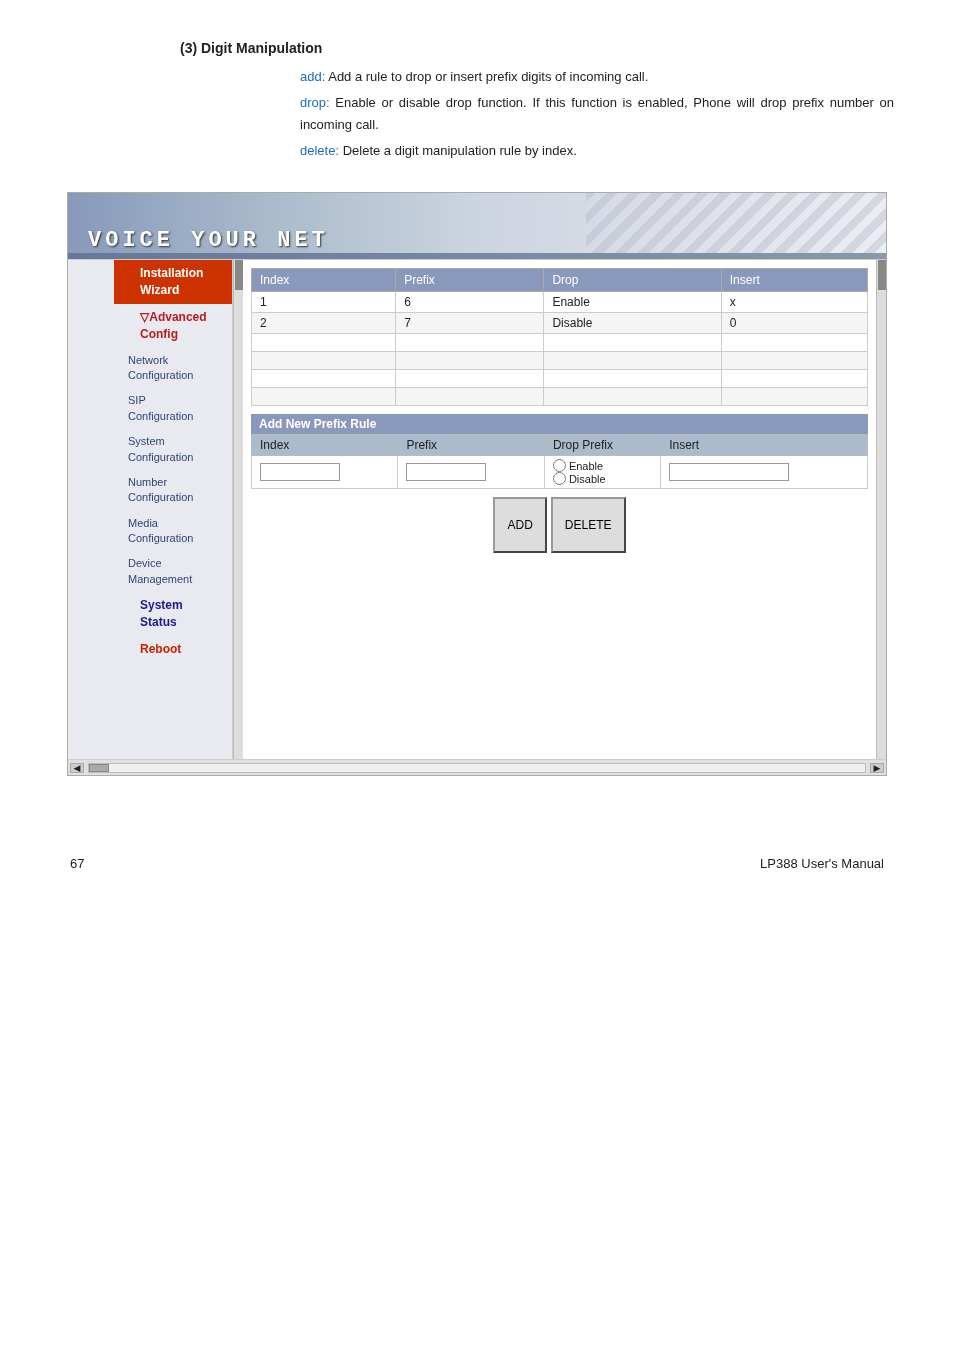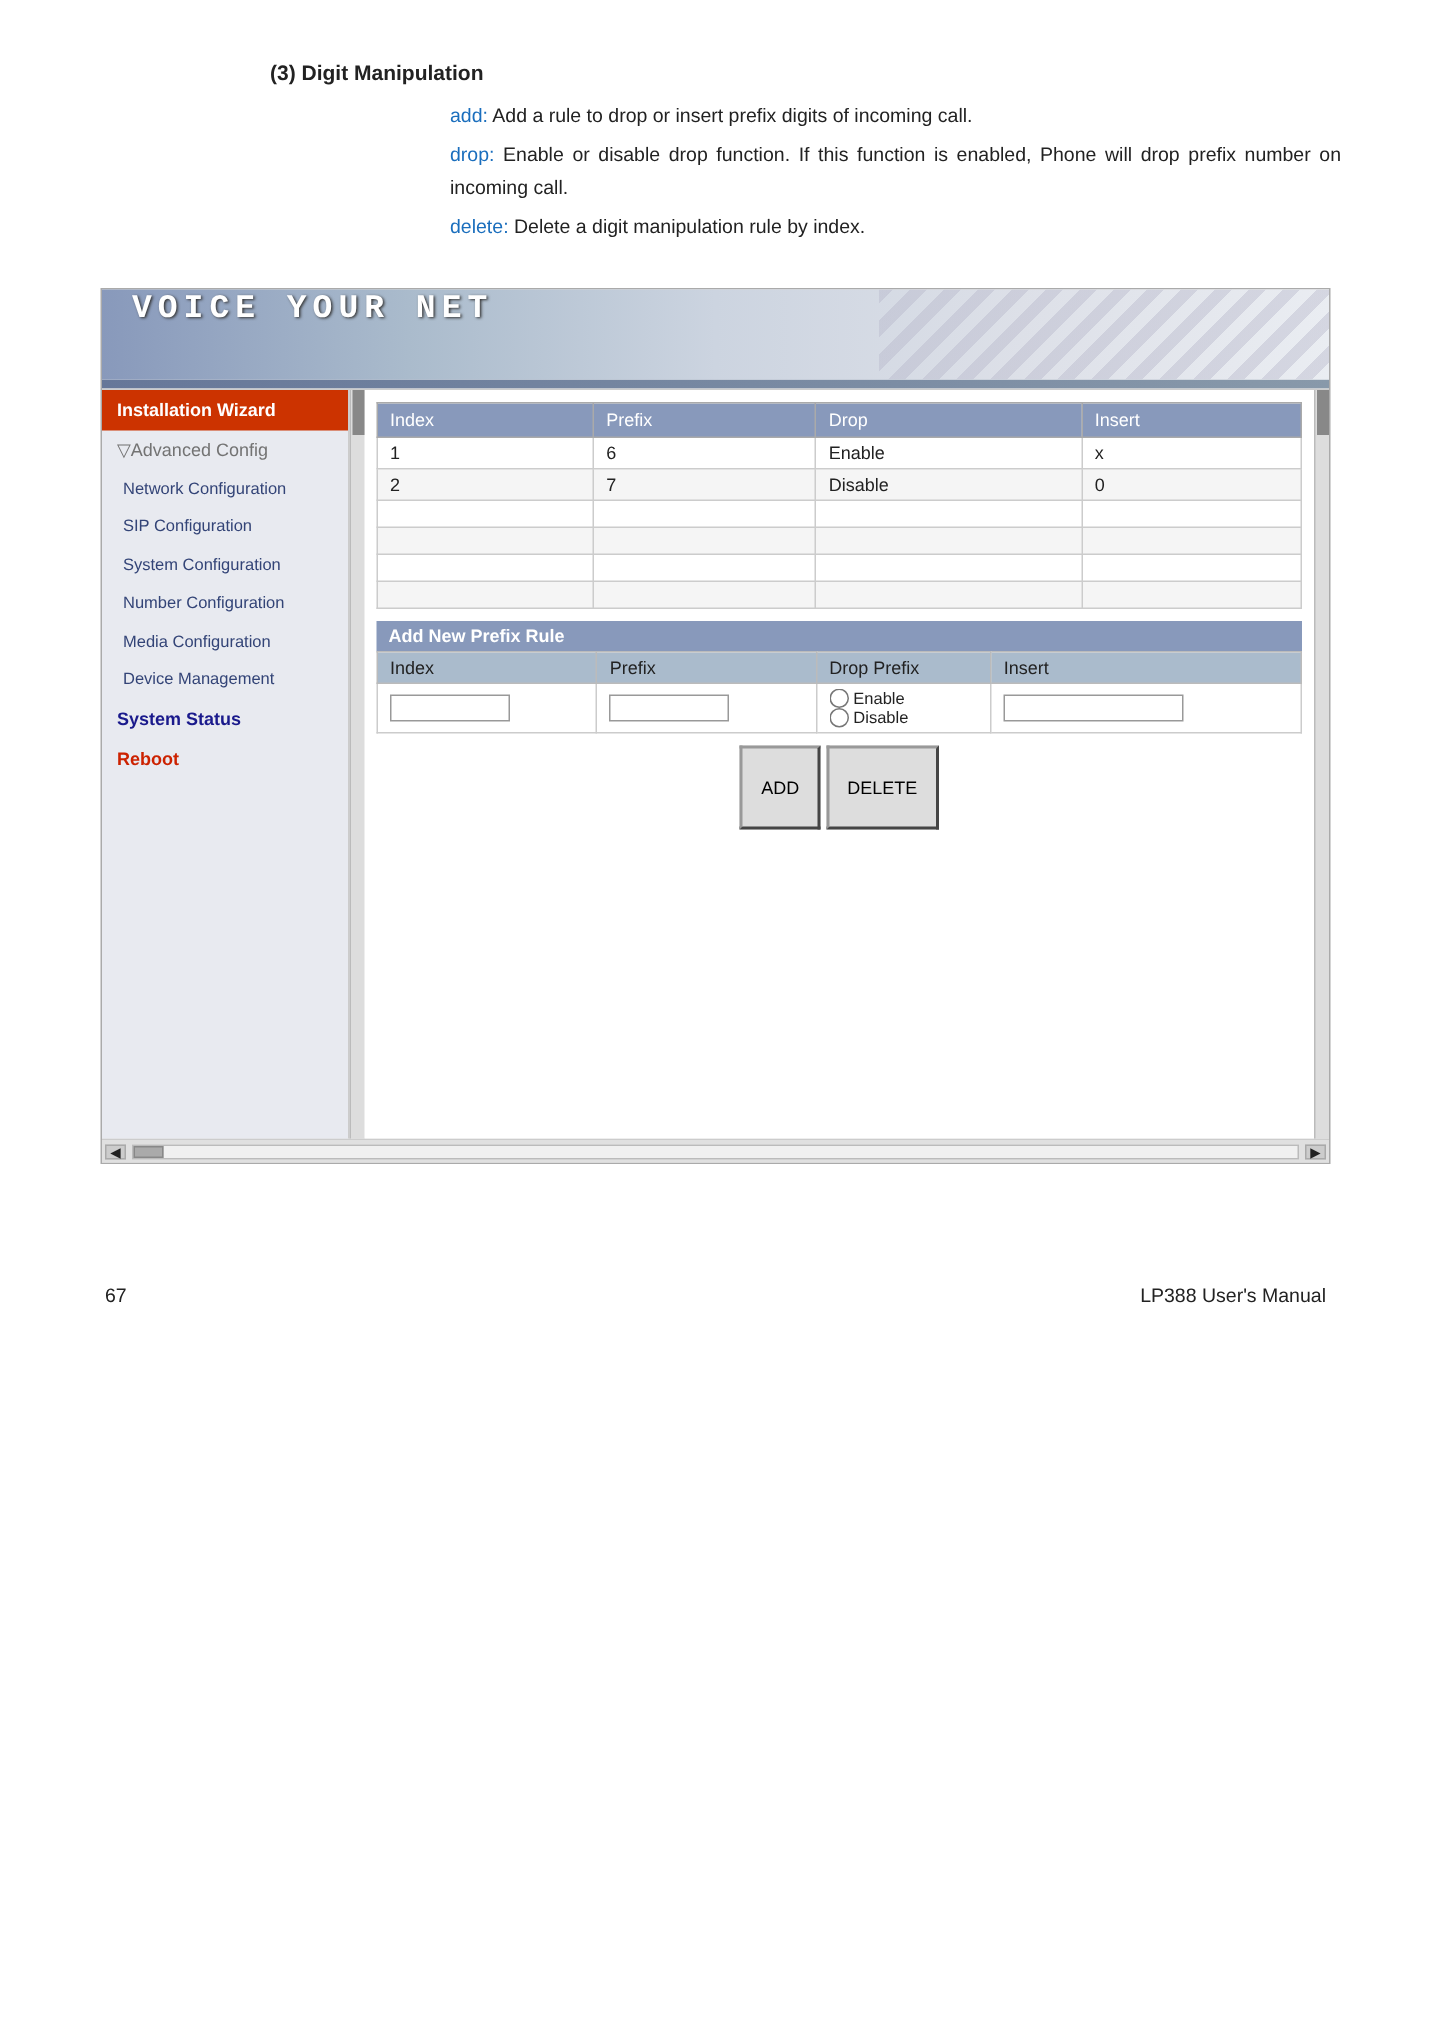--- a/index.html
+++ b/index.html
@@ -42,21 +42,21 @@
       width: 820px;
       margin: 0 auto;
       position: relative;
     }
 
     
     .banner {
       background: linear-gradient(to right, #8899bb, #aabbcc, #ccd4e0, #dde0e8, #eaedf2);
       height: 60px;
       display: flex;
-      align-items: flex-start;
+      align-items: flex-end;
       padding: 0 20px;
       position: relative;
       overflow: hidden;
     }
     .banner-logo {
       font-family: 'Courier New', monospace;
       font-size: 22px;
       font-weight: bold;
       letter-spacing: 4px;
       color: #fff;
@@ -93,34 +93,35 @@
     
     .sidebar {
       width: 165px;
       background: #e8eaf0;
       border-right: 1px solid #ccc;
       flex-shrink: 0;
       padding-bottom: 20px;
       overflow: hidden;
     }
     .sidebar-item {
-      padding: 5px 10px;
+      padding: 5px 26px;
       font-size: 12px;
       color: #333;
       cursor: pointer;
       line-height: 1.4;
+      margin-left: 46px;
     }
     .sidebar-item.active {
       background: #cc3300;
       color: #fff;
       font-weight: bold;
     }
     .sidebar-item.section-header {
-      color: #737373;
-      font-weight: normal;
+      color: #b91c1c;
+      font-weight: bold;
       font-size: 12px;
     }
     .sidebar-item.sub-item {
       color: #334477;
       font-size: 11px;
       padding-left: 14px;
     }
     .sidebar-item.bold-item {
       color: #1a1a8c;
       font-weight: bold;

